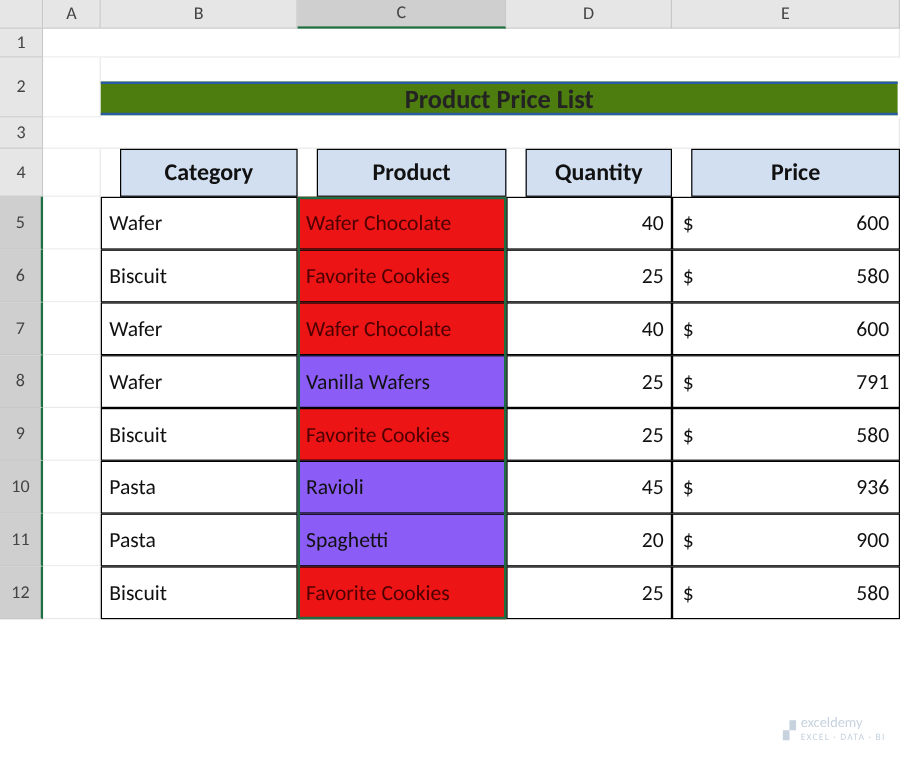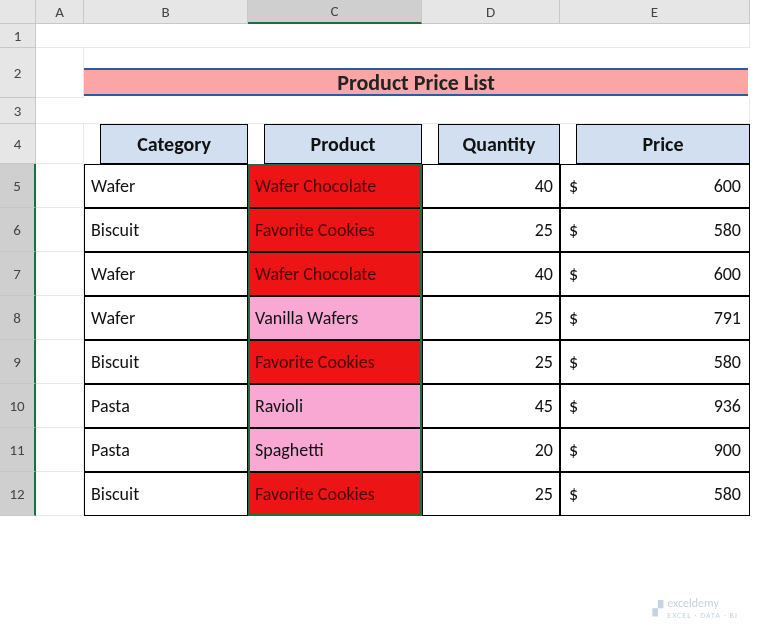--- a/index.html
+++ b/index.html
@@ -35,21 +35,21 @@
   }
   .rowhdr.sel { background: #cfcfcf; border-right: 2px solid #1d6f42; }
   .cell {
     border-right: 1px solid #e9e9e9;
     border-bottom: 1px solid #e9e9e9;
     background: #fff;
   }
   .title-band {
     grid-column: 3 / 7;
     grid-row: 3;
-    background: #fca5a5;
+    background: #4d7c0f;
     border-top: 2px solid #2a5ca4;
     border-bottom: 2px solid #2a5ca4;
     display: flex;
     align-items: center;
     justify-content: center;
     font-weight: bold;
     font-size: 22px;
     color: #232323;
     margin: 20px 2px 2px 0;
   }
@@ -66,21 +66,21 @@
   }
   .tcell {
     border: 1px solid #000;
     font-size: 18px;
     display: flex;
     align-items: center;
     padding: 0 6px;
     color: #111;
   }
   .tcell.red { background: #ec1414; color: #4d0000; }
-  .tcell.grey { background: #f9a8d4; }
+  .tcell.grey { background: #8b5cf6; }
   .tcell.num { justify-content: flex-end; }
   .tcell.price { justify-content: space-between; }
   .price .cur { padding-left: 2px; }
   .price .amt { padding-right: 2px; text-align: center; }
   
   .selbox {
     position: absolute;
     border: 2px solid #1d6f42;
     pointer-events: none;
   }

